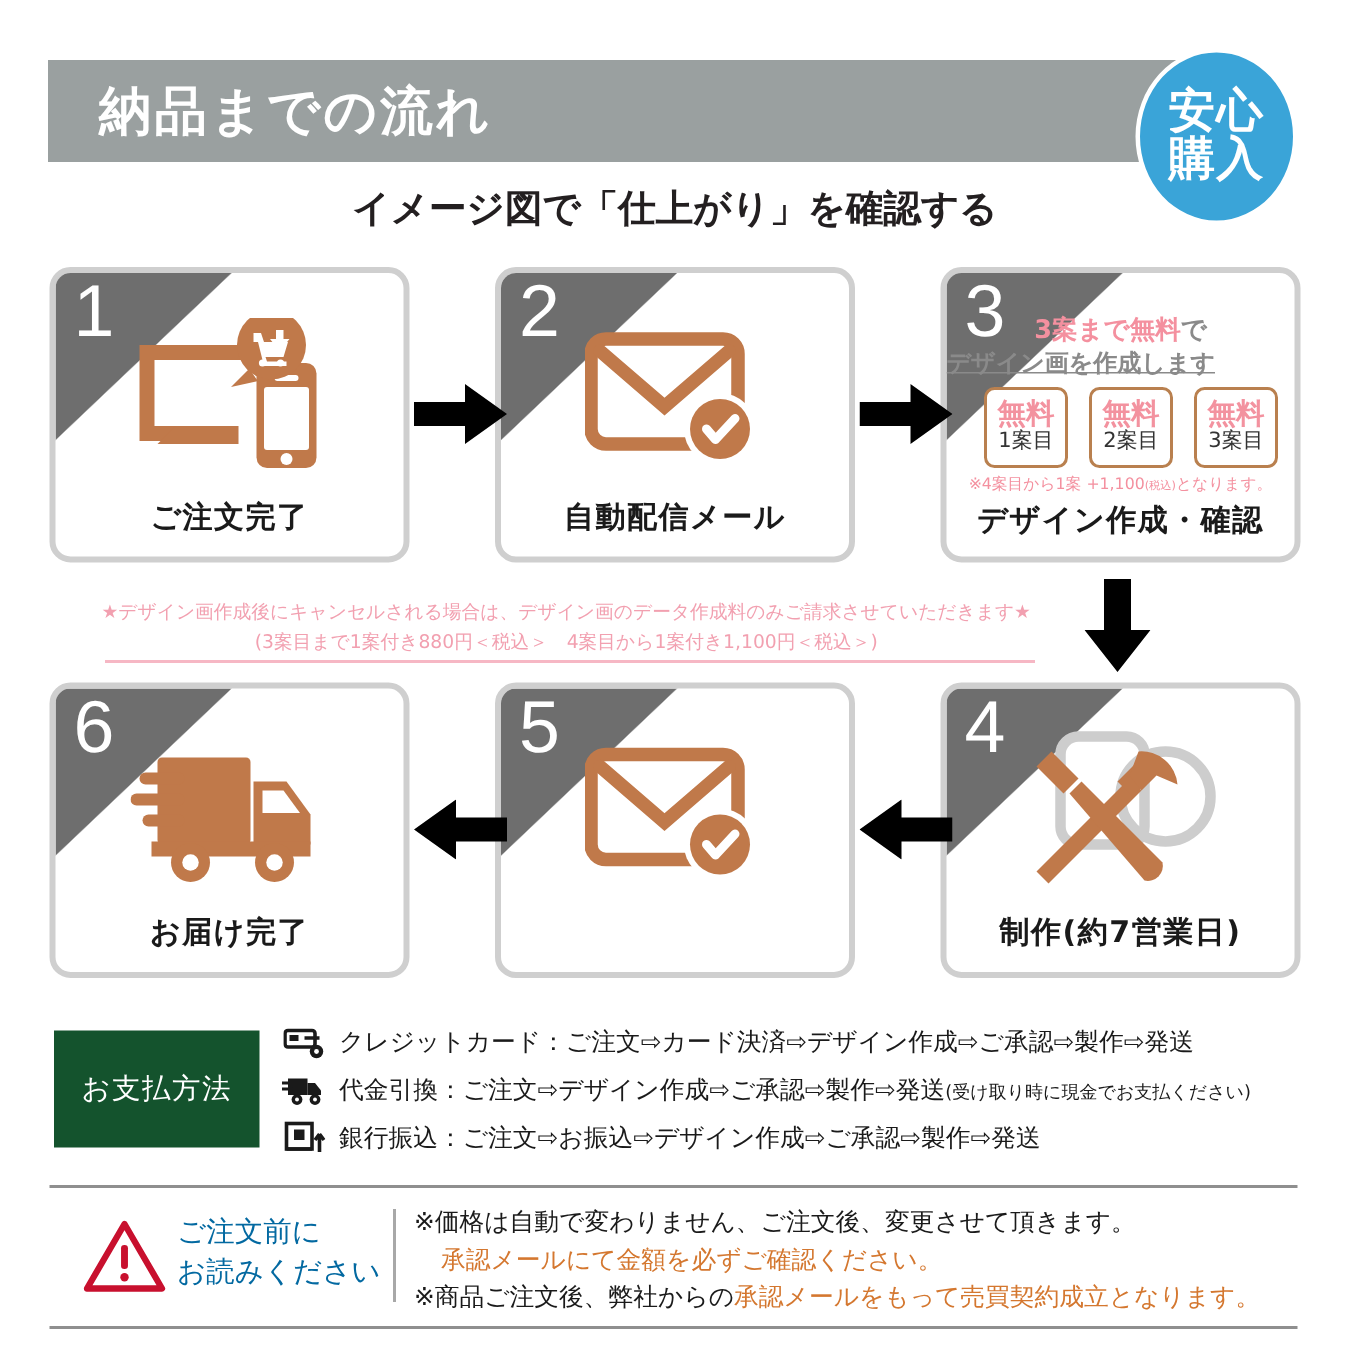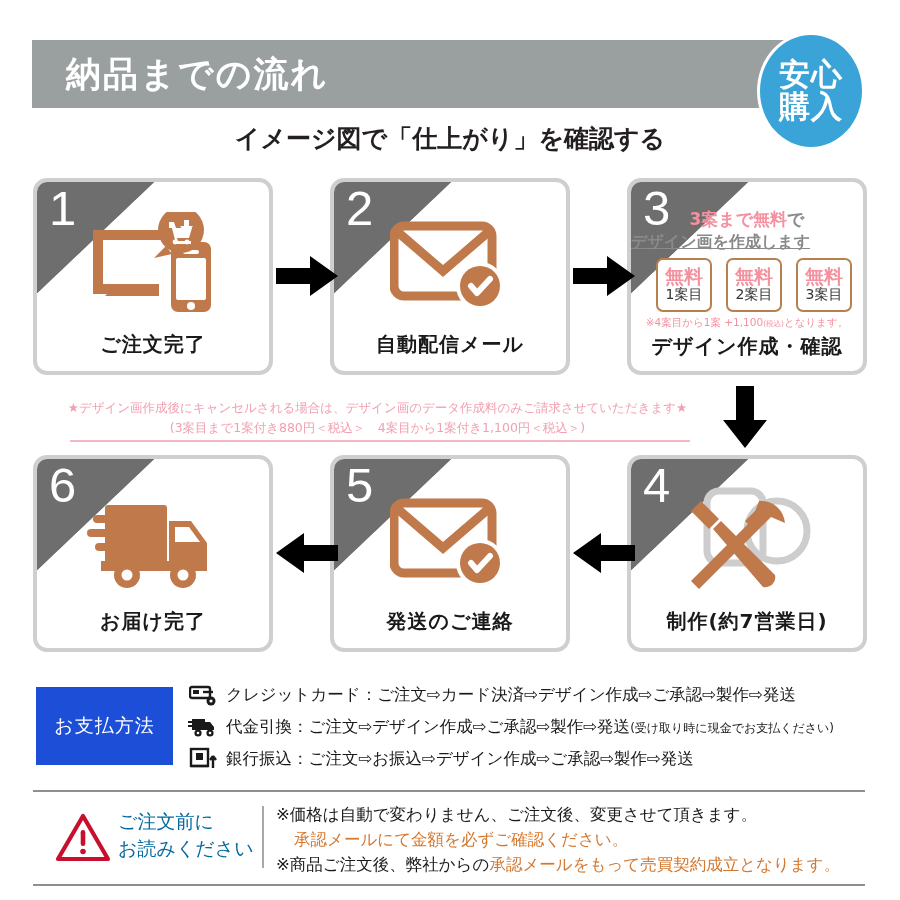--- a/index.html
+++ b/index.html
@@ -125,21 +125,21 @@
     font-family:"DejaVu Sans","Liberation Sans",sans-serif;
   }
   .s3-note small{font-size:7.5px;}
   .s3-title{
     position:absolute;left:0;bottom:11px;width:100%;text-align:center;
     font-size:20px;font-weight:bold;color:#1a1a1a;letter-spacing:1px;
     font-family:"DejaVu Sans","Liberation Sans",sans-serif;
   }
   .pay-box{
     position:absolute;left:36px;top:687px;width:137px;height:78px;
-    background:#1d4ed8;display:flex;align-items:center;justify-content:center;
+    background:#14532d;display:flex;align-items:center;justify-content:center;
   }
   .pay-box span{color:#ffffff;font-size:19px;letter-spacing:1px;
     font-family:"DejaVu Sans","Liberation Sans",sans-serif;}
   .pay-rows{position:absolute;left:186px;top:680px;width:690px;}
   .pay-row{display:flex;align-items:center;height:30px;margin-bottom:2px;}
   .pay-icon{width:34px;height:26px;flex:none;margin-right:6px;display:flex;align-items:center;justify-content:center;}
   .pay-text{font-size:16.5px;color:#1a1a1a;white-space:nowrap;letter-spacing:0px;
     font-family:"DejaVu Sans","Liberation Sans",sans-serif;}
   .pay-text .tiny{font-size:12px;}
 
@@ -283,21 +283,20 @@
     <div class="corner-num">5</div>
     <div class="icon-wrap">
       <svg width="120" height="96" viewBox="0 0 120 96">
         <rect x="4" y="10" width="98" height="70" rx="10" fill="none" stroke="#c0794a" stroke-width="9"></rect>
         <path d="M10,18 L53,55 L96,18" fill="none" stroke="#c0794a" stroke-width="9" stroke-linecap="round"></path>
         <circle cx="90" cy="70" r="24" fill="#ffffff"></circle>
         <circle cx="90" cy="70" r="20" fill="#c0794a"></circle>
         <path d="M81,70 l6,7 l13,-14" fill="none" stroke="#ffffff" stroke-width="6" stroke-linecap="round" stroke-linejoin="round"></path>
       </svg>
     </div>
-    <div class="card-label">発送のご連絡</div>
   </div>
 
   <div class="card" id="card4">
     <div class="corner"></div>
     <div class="corner-num">4</div>
     <div class="icon-wrap">
       <svg width="140" height="112" viewBox="0 0 140 112">
         <g fill="none" stroke="#cdcdcd" stroke-width="7">
           <rect x="30" y="6" width="56" height="72" rx="12"></rect>
           <circle cx="100" cy="46" r="30"></circle>

